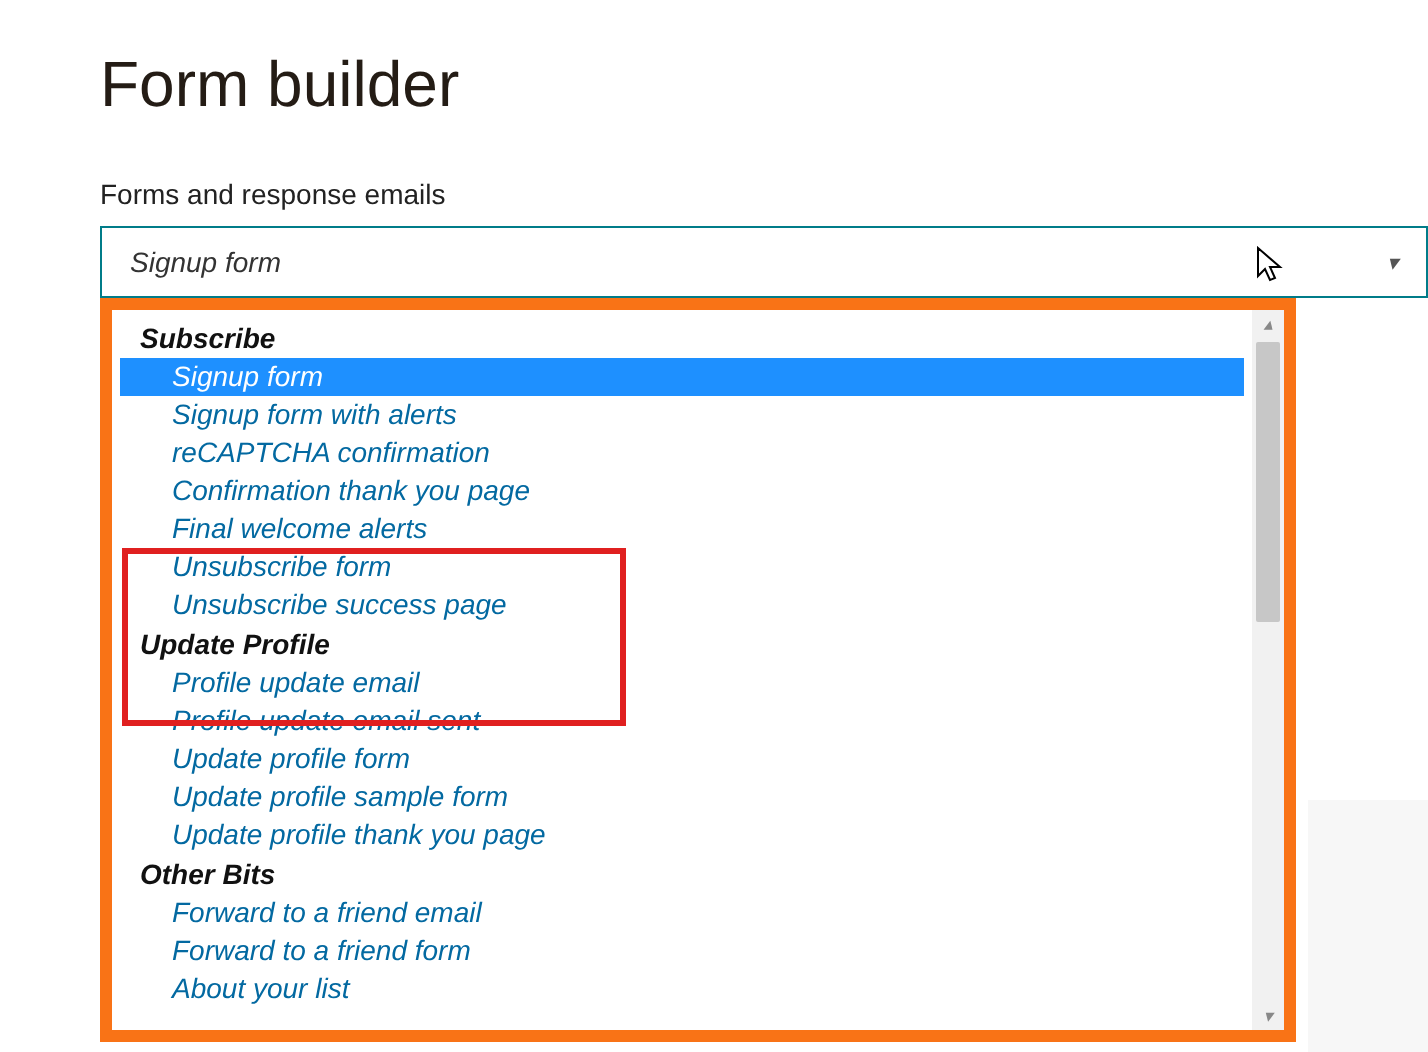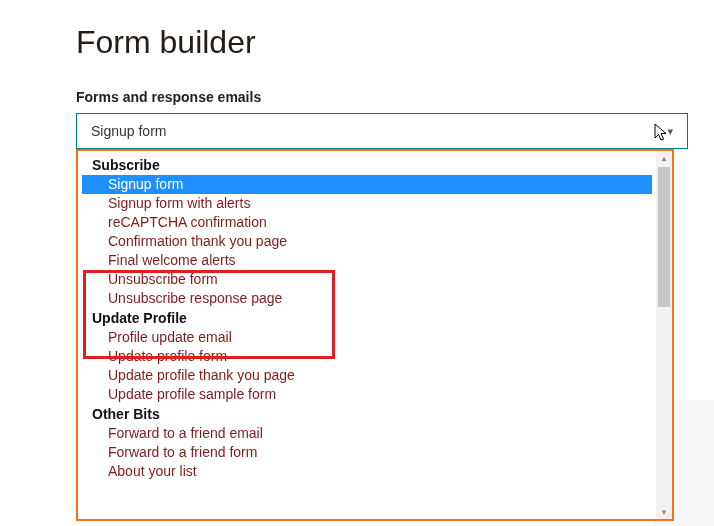--- a/index.html
+++ b/index.html
@@ -6,37 +6,38 @@
     margin: 0;
     padding: 0;
     width: 714px;
     height: 526px;
     background: #ffffff;
     font-family: "Helvetica Neue", Helvetica, Arial, sans-serif;
     color: #222;
     overflow: hidden;
   }
   .page {
-    padding: 0 76px;
+    padding: 0 50px;
   }
   .title {
     font-size: 32px;
     font-weight: 400;
     margin: 24px 0 28px 0;
     color: #241c15;
   }
   .section-label {
     font-size: 14px;
-    font-weight: 700;
+    font-weight: 400;
     color: #222;
     margin-bottom: 8px;
   }
   .select-wrap {
     position: relative;
-    width: 612px;
+    width: 664px;
+    font-style: italic;
   }
   .select-box {
     border: 1px solid #007c89;
     height: 34px;
     padding: 0 14px;
     display: flex;
     align-items: center;
     justify-content: space-between;
     font-size: 14px;
     color: #333;
@@ -46,21 +47,21 @@
   .select-arrow {
     font-size: 11px;
     color: #555;
     pointer-events: none;
   }
   .dropdown {
     position: absolute;
     left: 0;
     top: 36px;
     width: 598px;
-    border: 2px solid #f97316;
+    border: 6px solid #f97316;
     background: #fff;
     height: 372px;
     box-sizing: border-box;
     display: flex;
     flex-direction: row;
   }
   .dd-content {
     flex: 1 1 auto;
     overflow: hidden;
     position: relative;
@@ -94,21 +95,21 @@
     font-weight: 700;
     font-size: 14px;
     padding: 2px 14px;
     color: #111;
   }
   .option {
     font-size: 14px;
     padding: 0 30px;
     height: 19px;
     line-height: 19px;
-    color: #7f1d1d;
+    color: #0369a1;
     white-space: nowrap;
   }
   .option.selected {
     background: #1e90ff;
     color: #fff;
     margin: 0 4px;
     padding: 0 26px;
   }
   .inner {
     padding-top: 4px;
@@ -158,26 +159,27 @@
       <div class="dd-content">
         <div class="clip">
           <div class="inner" id="dd-inner">
               <div class="group-label">Subscribe</div>
               <div class="option selected">Signup form</div>
               <div class="option">Signup form with alerts</div>
               <div class="option">reCAPTCHA confirmation</div>
               <div class="option">Confirmation thank you page</div>
               <div class="option">Final welcome alerts</div>
               <div class="option">Unsubscribe form</div>
-              <div class="option">Unsubscribe response page</div>
+              <div class="option">Unsubscribe success page</div>
               <div class="group-label">Update Profile</div>
               <div class="option">Profile update email</div>
+              <div class="option">Profile update email sent</div>
               <div class="option">Update profile form</div>
+              <div class="option">Update profile sample form</div>
               <div class="option">Update profile thank you page</div>
-              <div class="option">Update profile sample form</div>
               <div class="group-label">Other Bits</div>
               <div class="option">Forward to a friend email</div>
               <div class="option">Forward to a friend form</div>
               <div class="option">About your list</div>
             </div>
           <div class="highlight-box" id="hl" style="left: 5px; top: 119px; width: 246px; height: 83px;"></div>
         </div>
       </div>
       <div class="dd-scroll">
         <div class="dd-scroll-arrow top">▴</div>

